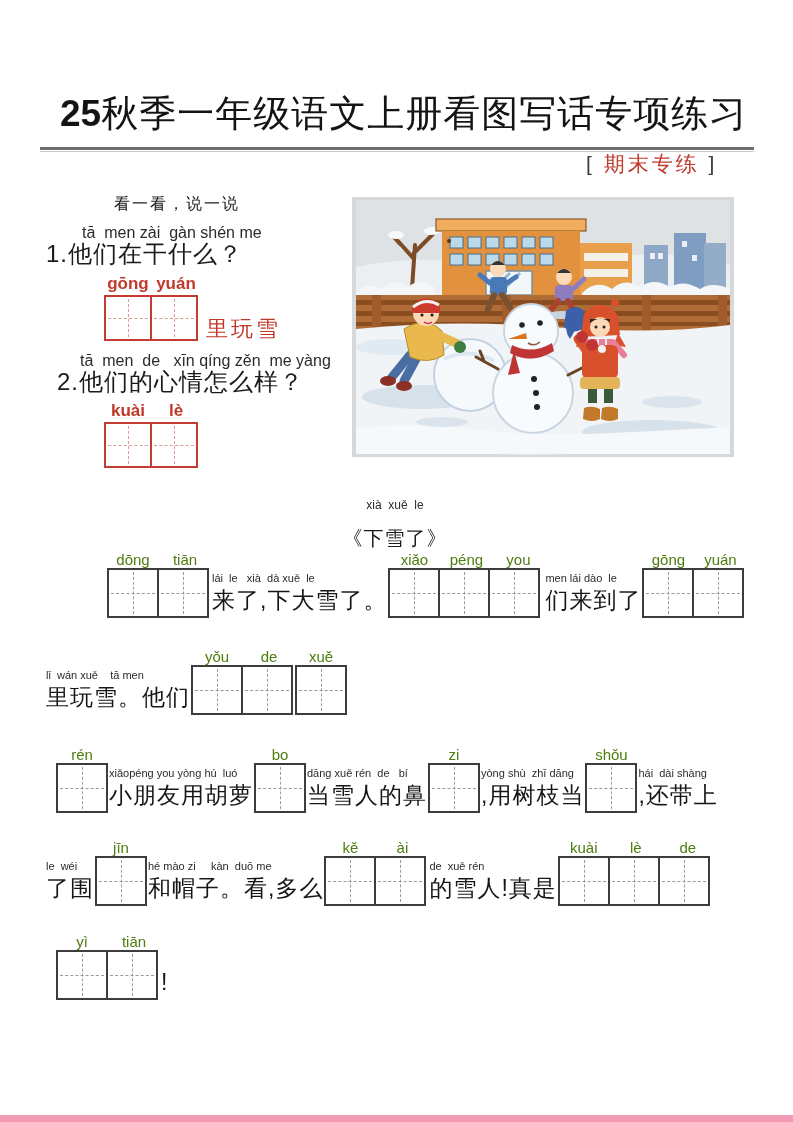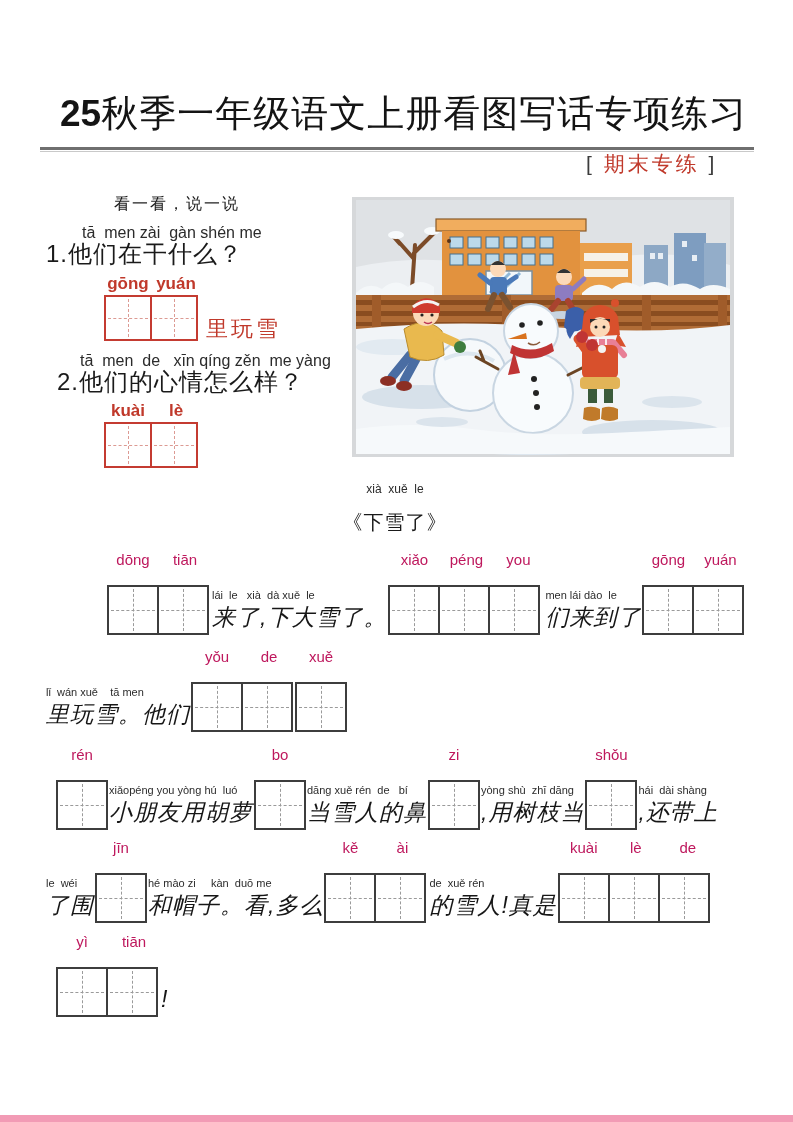--- a/index.html
+++ b/index.html
@@ -27,46 +27,46 @@
   .q2{left:57px;top:366px;}
   .ans-suffix{position:absolute;left:206px;top:314px;font-size:22px;color:#c0392b;letter-spacing:3px;}
 
   
   .tzbox{width:52px;height:50px;border:2px solid #3d3d3d;box-sizing:border-box;
          position:relative;background:#fff;flex:none;}
   .tzbox + .tzbox{margin-left:-2px;}
   .tzbox::before{content:"";position:absolute;left:2px;right:2px;top:50%;border-top:1px dashed #9a9a9a;}
   .tzbox::after{content:"";position:absolute;top:2px;bottom:2px;left:50%;border-left:1px dashed #9a9a9a;}
   .bgroup{display:flex;flex-direction:column;flex:none;}
-  .bg-py{display:flex;font-size:15px;color:#be185d;margin-bottom:17px;line-height:17px;}
+  .bg-py{display:flex;font-size:15px;color:#4d7c0f;margin-bottom:0;line-height:17px;}
   .bg-py span{width:52px;text-align:center;white-space:pre;}
   .boxes{display:flex;}
 
   .red-group{position:absolute;}
   .red-group .tzbox{width:48px;height:46px;border-color:#c43b31;}
   .red-group .tzbox::before{border-top-color:#dc9a93;}
   .red-group .tzbox::after{border-left-color:#dc9a93;}
   .red-group .bg-py{color:#c0392b;font-weight:bold;font-size:17px;line-height:19px;margin-bottom:2px;}
   .red-group .bg-py span{width:48px;}
   .rg1{left:104px;top:274px;}
   .rg2{left:104px;top:401px;}
 
   
   .row{position:absolute;display:flex;align-items:flex-end;}
   .seg{display:flex;flex-direction:column;margin:0 1px 3px 1px;flex:none;}
   .seg .py{font-size:11px;line-height:13px;color:#2b2b2b;white-space:pre;}
-  .seg .cn{font-size:23px;line-height:30px;color:#161616;white-space:pre;letter-spacing:1px;font-style:italic;}
+  .seg .cn{font-size:23px;line-height:30px;color:#161616;white-space:pre;letter-spacing:1px;}
   .row1{left:107px;top:551px;}
   .row2{left:45px;top:648px;}
   .row3{left:56px;top:746px;}
   .row4{left:45px;top:839px;}
   .row5{left:56px;top:933px;}
 
   
-  .story-title{position:absolute;left:300px;top:482px;width:190px;text-align:center;}
+  .story-title{position:absolute;left:300px;top:498px;width:190px;text-align:center;}
   .story-title .py{font-size:12px;color:#2b2b2b;white-space:pre;}
   .story-title .tt{font-size:20px;letter-spacing:1px;margin-top:13px;}
 
   
   .photo{position:absolute;left:352px;top:197px;width:382px;height:260px;}
 
   
   .footer-bar{position:absolute;left:0;bottom:0;width:793px;height:7px;background:#f29bb5;}
 </style>
 </head>

